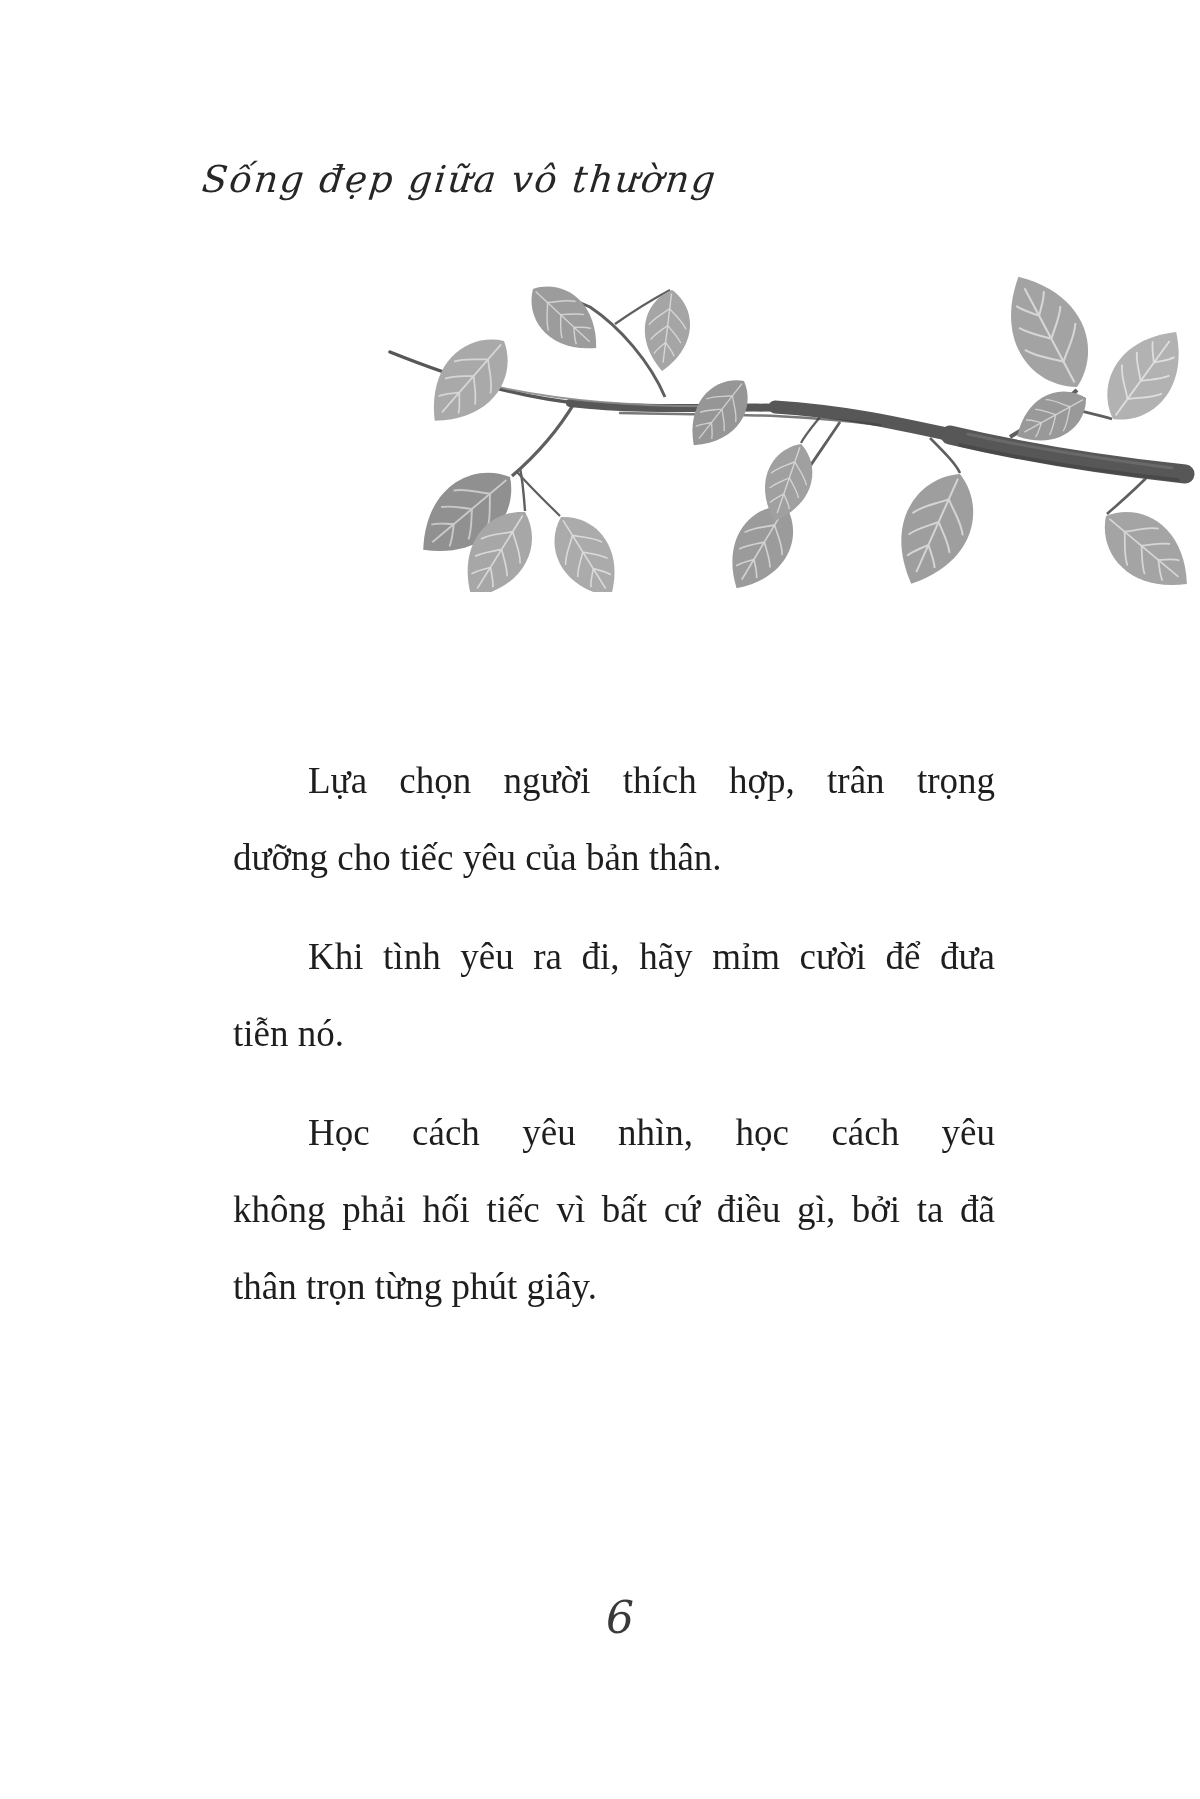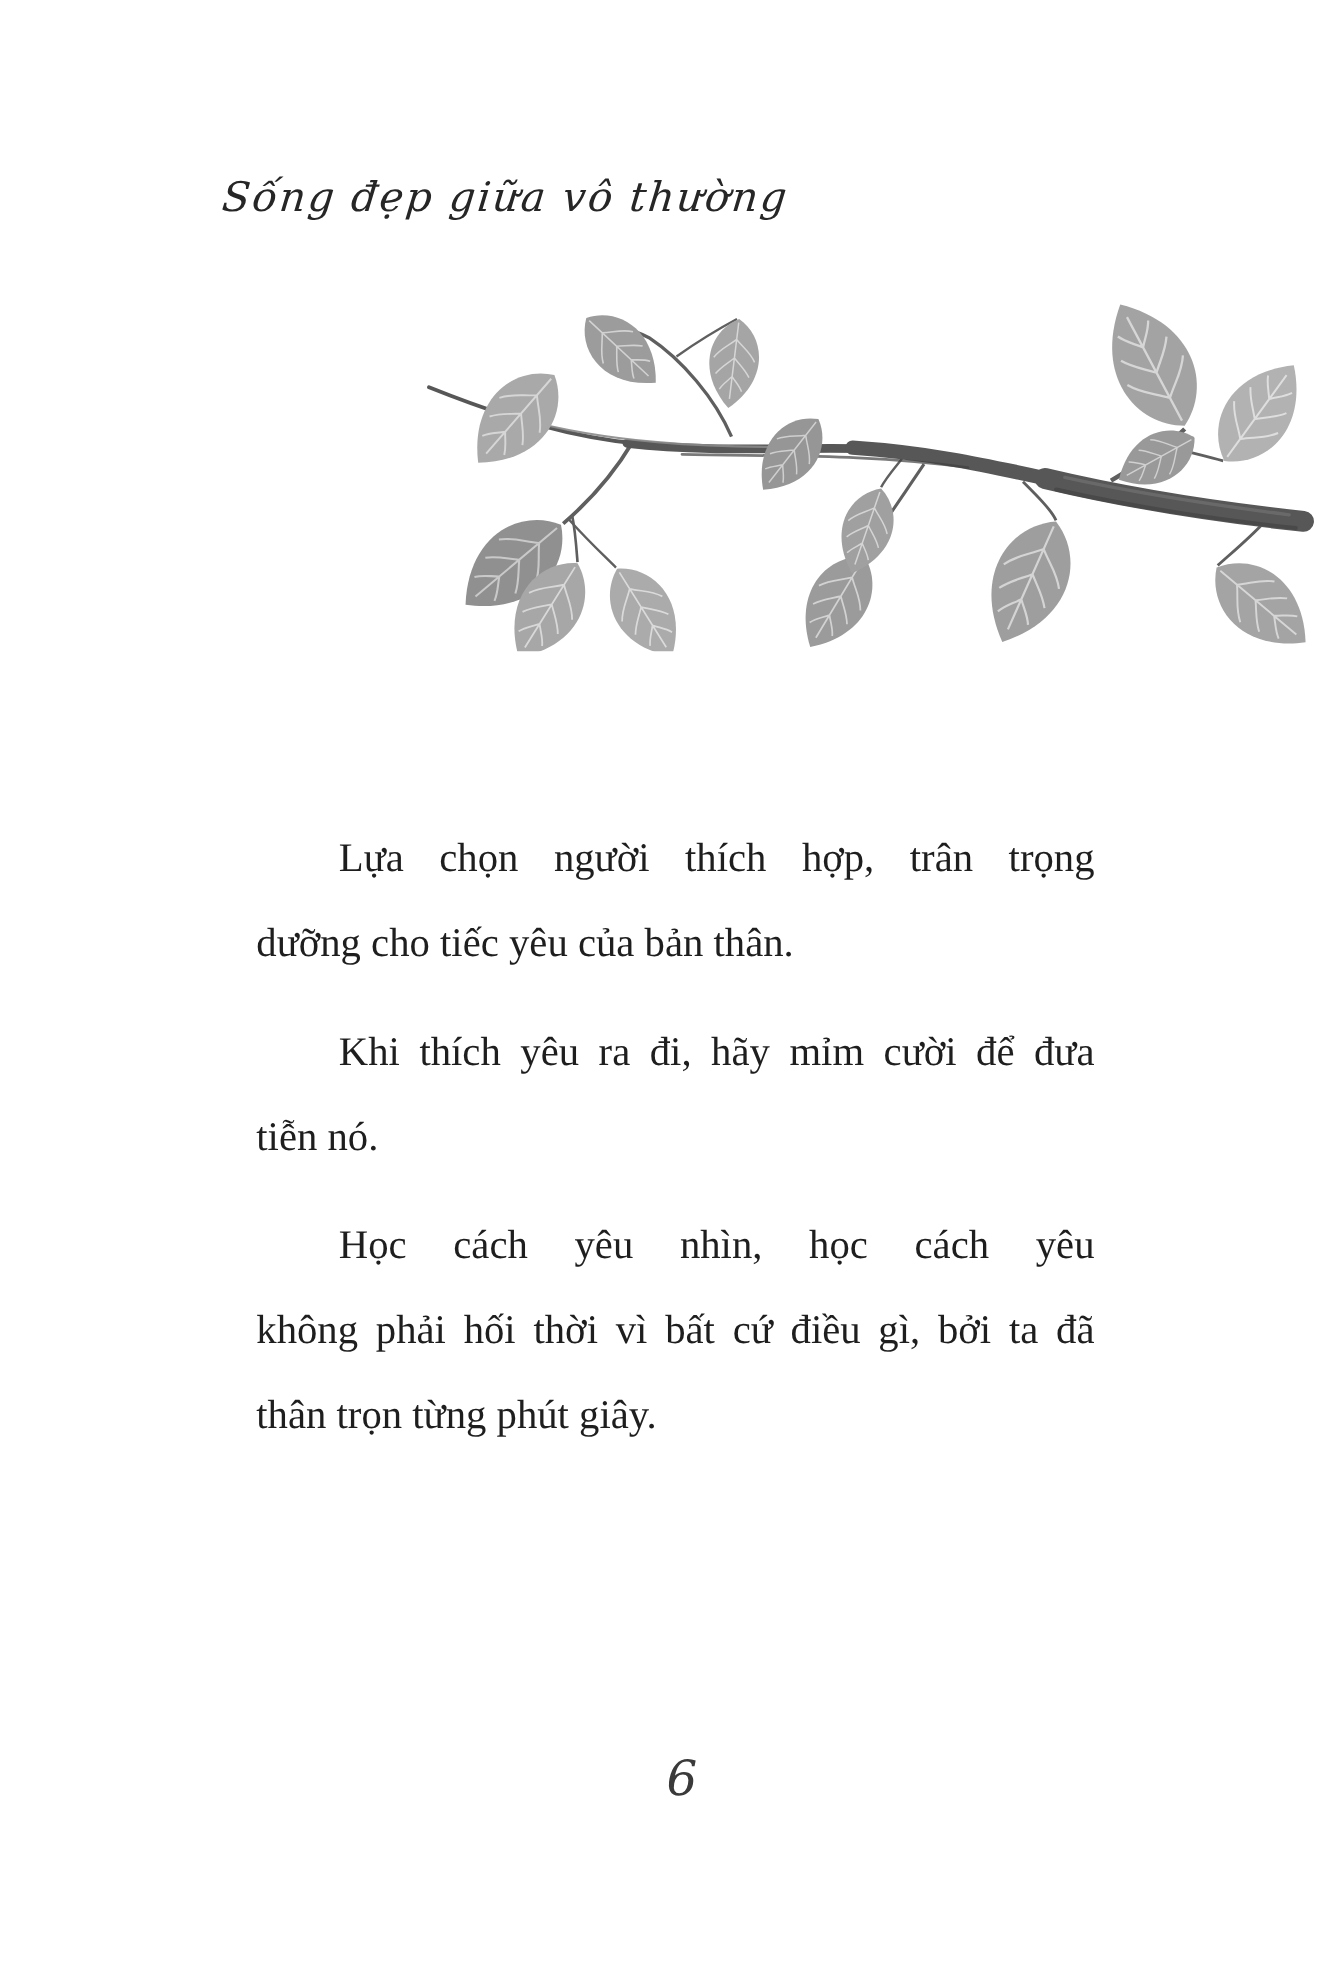--- a/index.html
+++ b/index.html
@@ -172,25 +172,25 @@
       </g>
     </g>
   </svg>
 
   <div class="body-text">
     <div class="paragraph">
       <div class="text-line indent">Lựa chọn người thích hợp, trân trọng</div>
       <div class="text-line para-last">dưỡng cho tiếc yêu của bản thân.</div>
     </div>
     <div class="paragraph">
-      <div class="text-line indent">Khi thích yêu ra đi, hãy mỉm cười để đưa</div>
+      <div class="text-line indent">Khi tình yêu ra đi, hãy mỉm cười để đưa</div>
       <div class="text-line para-last">tiễn nó.</div>
     </div>
     <div class="paragraph">
       <div class="text-line indent">Học cách yêu nhìn, học cách yêu</div>
-      <div class="text-line">không phải hối thời vì bất cứ điều gì, bởi ta đã</div>
+      <div class="text-line">không phải hối tiếc vì bất cứ điều gì, bởi ta đã</div>
       <div class="text-line para-last">thân trọn từng phút giây.</div>
     </div>
   </div>
 
   <div class="page-number">6</div>
 
 </div>
 
 </body></html>

